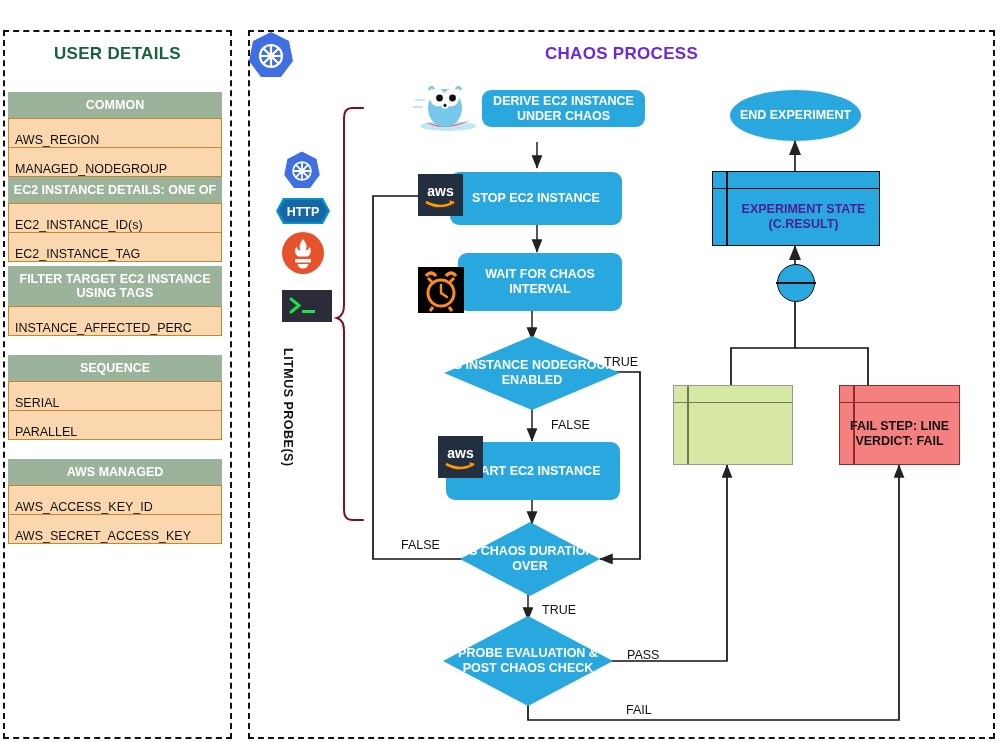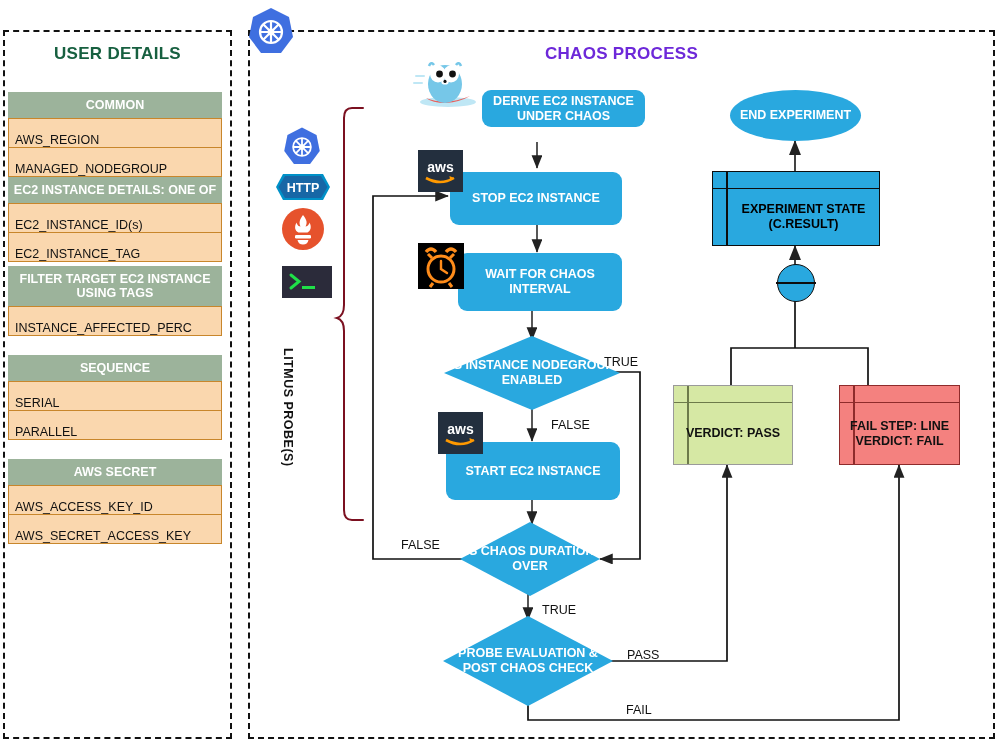--- a/index.html
+++ b/index.html
@@ -33,34 +33,34 @@
         text-align:center;color:#fff;font-weight:bold;font-size:12.5px;line-height:15px;
         pointer-events:none;}
 
   
   .tblbox{position:absolute;box-sizing:border-box;border:1.6px solid #0d0d0d;}
   .tblbox .hdr{height:17px;border-bottom:1.6px solid #0d0d0d;box-sizing:border-box;}
   .tblbox .body{position:absolute;left:0;right:0;top:17px;bottom:0;display:flex;
         align-items:center;justify-content:center;text-align:center;
         font-weight:bold;font-size:12.5px;line-height:15px;}
   .tblbox .vsep{position:absolute;left:13px;top:0;bottom:0;width:1.6px;background:#0d0d0d;}
-  .tblbox.blue{background:#29A8DF;} .tblbox.blue .body{color:#000000;padding-left:15px;}
+  .tblbox.blue{background:#29A8DF;} .tblbox.blue .body{color:#4c1d95;padding-left:15px;}
   .tblbox.green{background:#D6E8A4;border-color:#9a9a9a;} .tblbox.green .hdr{border-bottom-color:#6d7a4a;}
   .tblbox.green .vsep{background:#6d7a4a;} .tblbox.green .body{color:#111;}
   .tblbox.red{background:#F4817F;border-color:#8e2b2b;} .tblbox.red .hdr{border-bottom-color:#8e2b2b;}
   .tblbox.red .vsep{background:#8e2b2b;} .tblbox.red .body{color:#111;}
 
   .circlejoin{position:absolute;background:#29A8DF;border:1.6px solid #0d0d0d;border-radius:50%;}
   .circlejoin:before{content:"";position:absolute;left:-1.6px;right:-1.6px;top:50%;height:1.6px;
         margin-top:-.8px;background:#0d0d0d;}
 
   .elabel{position:absolute;font-size:12.5px;color:#111;white-space:nowrap;}
 
   
-  .icon-tile{position:absolute;display:flex;align-items:center;justify-content:center;}
+  .icon-tile{position:absolute;display:flex;align-items:center;justify-content:center;margin-top:24px;}
   .aws-tile{background:#232F3E;}
   .clock-tile{background:#000;}
   .term-tile{background:#2B2B3A;}
 
   #litmus-label{position:absolute;left:295px;top:348px;width:200px;
       transform:rotate(90deg);transform-origin:0 0;
       font-size:12.5px;font-weight:bold;color:#111;letter-spacing:.5px;}
 
   svg.ov{position:absolute;left:0;top:0;width:1002px;height:742px;pointer-events:none;}
 </style>
@@ -87,21 +87,21 @@
   <div class="td first">INSTANCE_AFFECTED_PERC</div>
 </div>
 
 <div class="tbl" style="top:355px">
   <div class="th">SEQUENCE</div>
   <div class="td first">SERIAL</div>
   <div class="td">PARALLEL</div>
 </div>
 
 <div class="tbl" style="top:459px">
-  <div class="th">AWS SECRET</div>
+  <div class="th">AWS MANAGED</div>
   <div class="td first">AWS_ACCESS_KEY_ID</div>
   <div class="td">AWS_SECRET_ACCESS_KEY</div>
 </div>
 
 <svg class="ov" viewBox="0 0 1002 742">
   <defs>
     <marker id="ar" markerWidth="9" markerHeight="9" refX="7.5" refY="3.2" orient="auto">
       <path d="M0,0 L8,3.2 L0,6.4 z" fill="#222"></path>
     </marker>
   </defs>
@@ -186,21 +186,20 @@
   <div class="hdr"></div>
   <div class="vsep"></div>
   <div class="body">EXPERIMENT STATE (C.RESULT)</div>
 </div>
 
 <div class="circlejoin" style="left:777px;top:264px;width:36px;height:36px"></div>
 
 <div class="tblbox green" style="left:673px;top:385px;width:120px;height:80px">
   <div class="hdr"></div>
   <div class="vsep"></div>
-  <div class="body">VERDICT: PASS</div>
 </div>
 
 <div class="tblbox red" style="left:839px;top:385px;width:121px;height:80px">
   <div class="hdr"></div>
   <div class="vsep"></div>
   <div class="body">FAIL STEP: LINE VERDICT: FAIL</div>
 </div>
 
 <div class="elabel" style="left:604px;top:355px">TRUE</div>
 <div class="elabel" style="left:551px;top:418px">FALSE</div>

